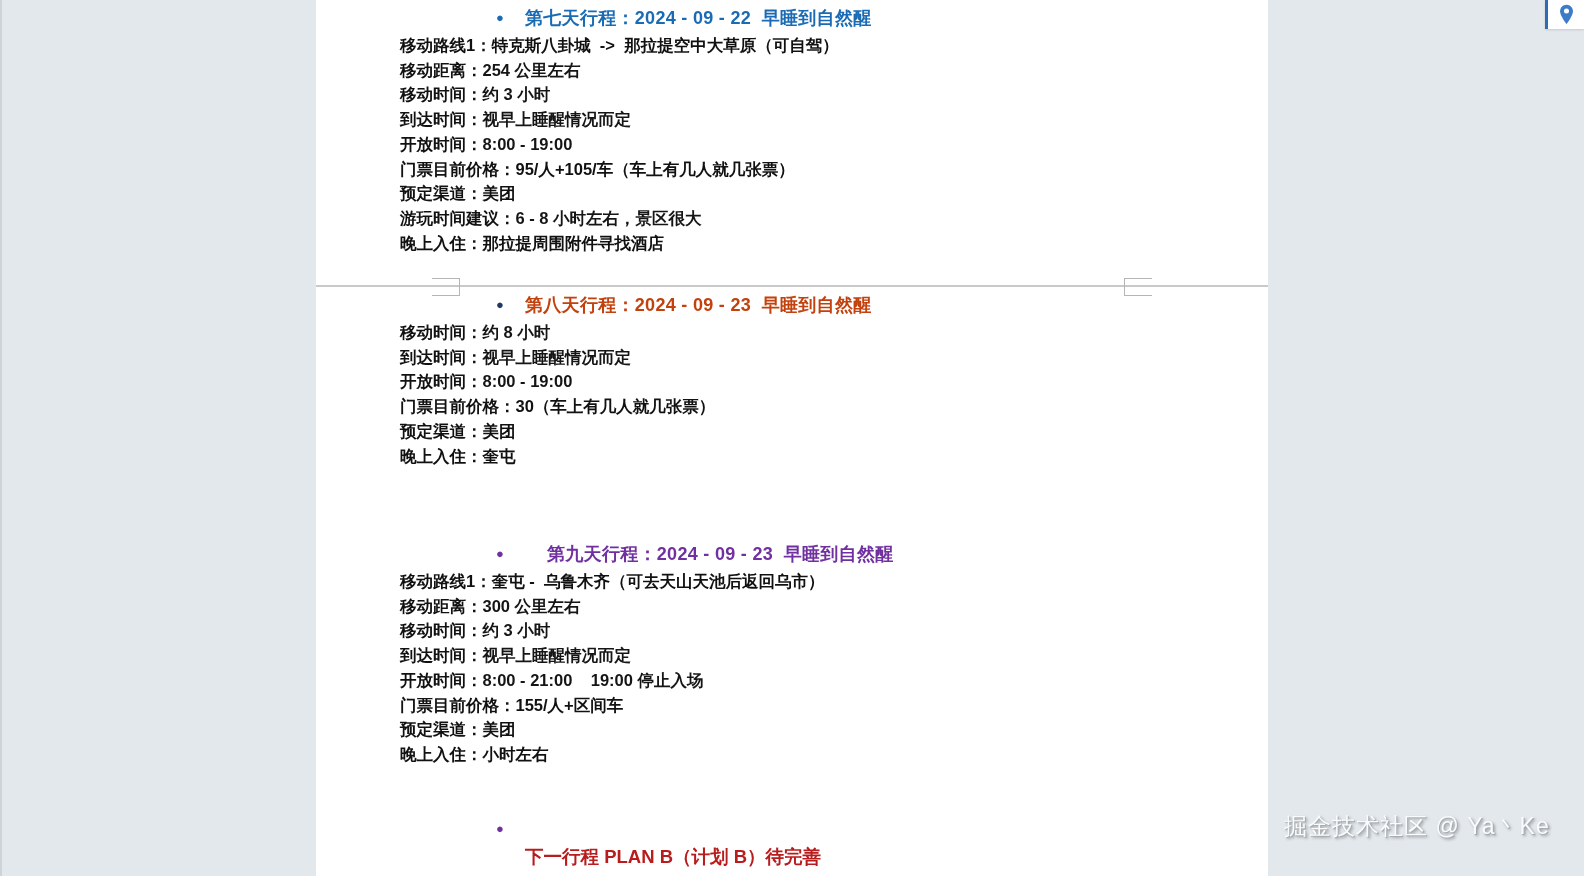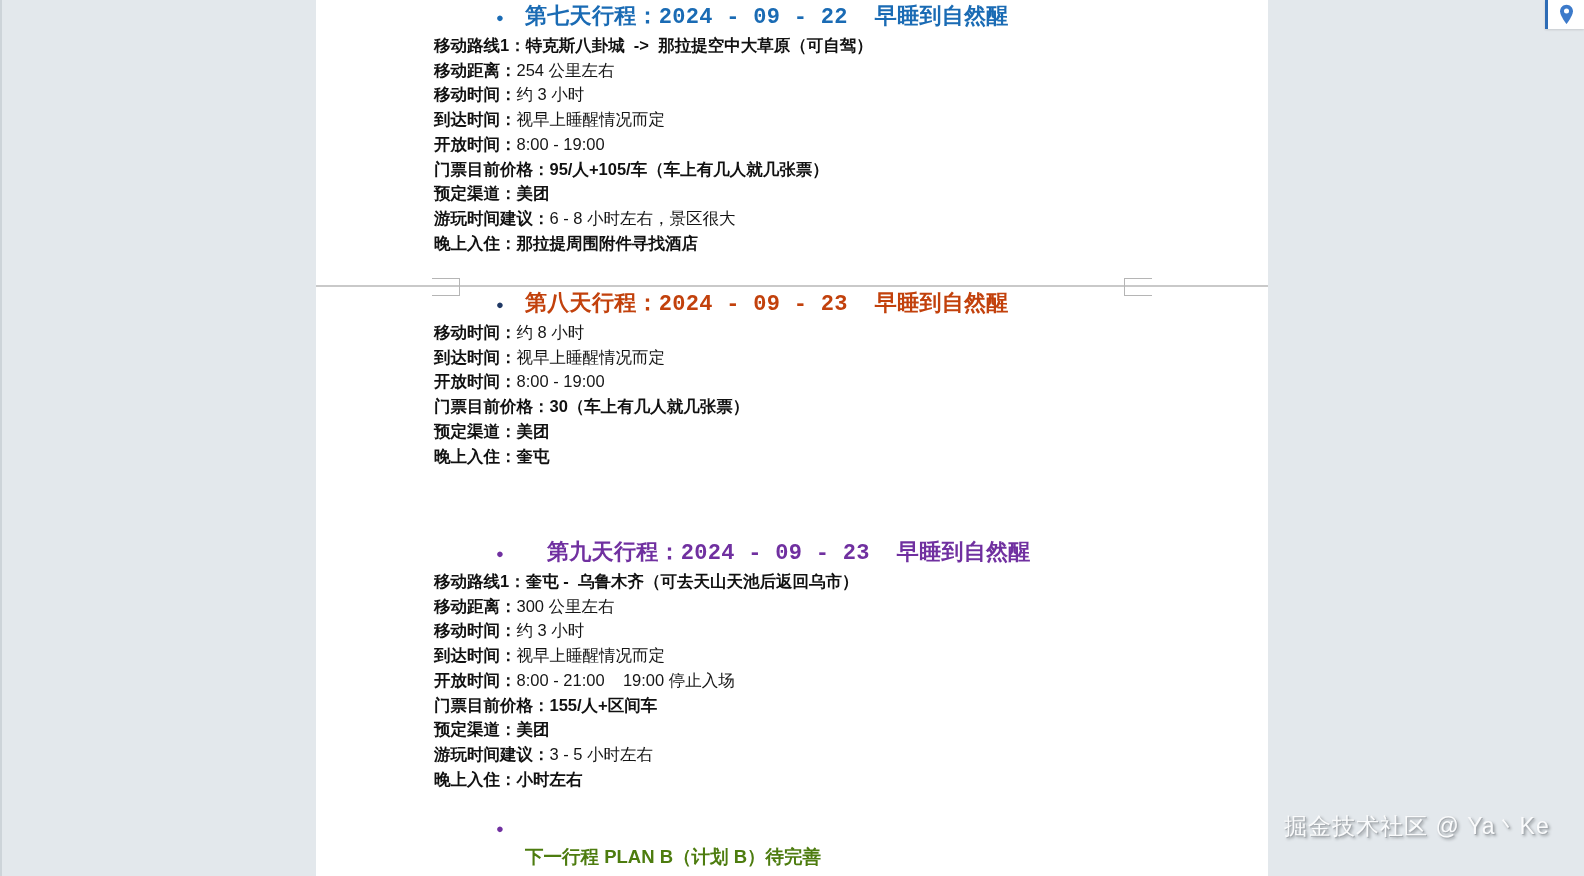--- a/index.html
+++ b/index.html
@@ -35,29 +35,29 @@
   .day{position:absolute;left:0;right:0;}
   .day-0{top:5px;}
   .day-1{top:292px;}
   .day-2{top:541px;}
   .day-3{top:816px;}
   .head{position:relative;padding-left:209px;height:28px;line-height:26px;}
   .bullet{
     position:absolute;left:180px;top:0;font-size:13px;line-height:26px;
   }
   .day-title{
-    font-size:22px;font-weight:bold;white-space:pre-wrap;letter-spacing:0.3px;font-family:Liberation Mono, monospace;
+    font-size:18px;font-weight:bold;white-space:pre-wrap;letter-spacing:0.3px;
   }
   .subtitle{
     padding-left:209px;font-size:18.5px;font-weight:bold;line-height:26px;white-space:pre-wrap;
   }
-  .lines{padding-left:118px;}
+  .lines{padding-left:84px;}
   .line{line-height:24.7px;font-size:16.5px;color:#151515;white-space:pre-wrap;}
   .label{font-weight:bold;color:#111;}
-  .value{font-weight:normal;}
+  .value{font-weight:bold;}
   .value.b{font-weight:bold;color:#111;}
 
   
   .pin-box{
     position:absolute;top:0;right:0;width:36px;height:29px;background:#ffffff;
     border-left:3px solid #2e6cb5;box-shadow:0 1px 2px rgba(0,0,0,0.12);
     display:flex;align-items:center;justify-content:center;cursor:pointer;
   }
   .pin-box svg{display:block;}
 
@@ -139,32 +139,31 @@
   <div class="line"><span class="label">移动时间：</span><span class="value">约 3 小时</span></div>
 
   <div class="line"><span class="label">到达时间：</span><span class="value">视早上睡醒情况而定</span></div>
 
   <div class="line"><span class="label">开放时间：</span><span class="value">8:00 - 21:00    19:00 停止入场</span></div>
 
   <div class="line"><span class="label">门票目前价格：</span><span class="value b">155/人+区间车</span></div>
 
   <div class="line"><span class="label">预定渠道：</span><span class="value b">美团</span></div>
 
-  <div class="line"><span class="label">游玩时间建议：</span><span class="value">3 - 5 小时左右</span></div>
 
   <div class="line"><span class="label">晚上入住：</span><span class="value b">小时左右</span></div>
 </div>
 
   </div>
     <div class="day day-3">
     <div class="head">
       <span class="bullet" style="color: rgb(112, 48, 160);">●</span>
     </div>
     <div class="lines"></div>
-    <div class="subtitle" style="color: #4d7c0f;">下一行程 PLAN B（计划 B）待完善</div>
+    <div class="subtitle" style="color: #b91c1c;">下一行程 PLAN B（计划 B）待完善</div>
   </div>
   </div>
 
 <div class="pin-box" title="">
   <span>
     <svg width="17" height="21" viewBox="0 0 24 30">
       <path fill="#3c7aca" d="M12 1C6.9 1 2.8 5.1 2.8 10.2c0 6.6 9.2 18.3 9.2 18.3s9.2-11.7 9.2-18.3C21.2 5.1 17.1 1 12 1z"></path>
       <circle fill="#ffffff" cx="12" cy="10" r="3.6"></circle>
     </svg>
   </span>

